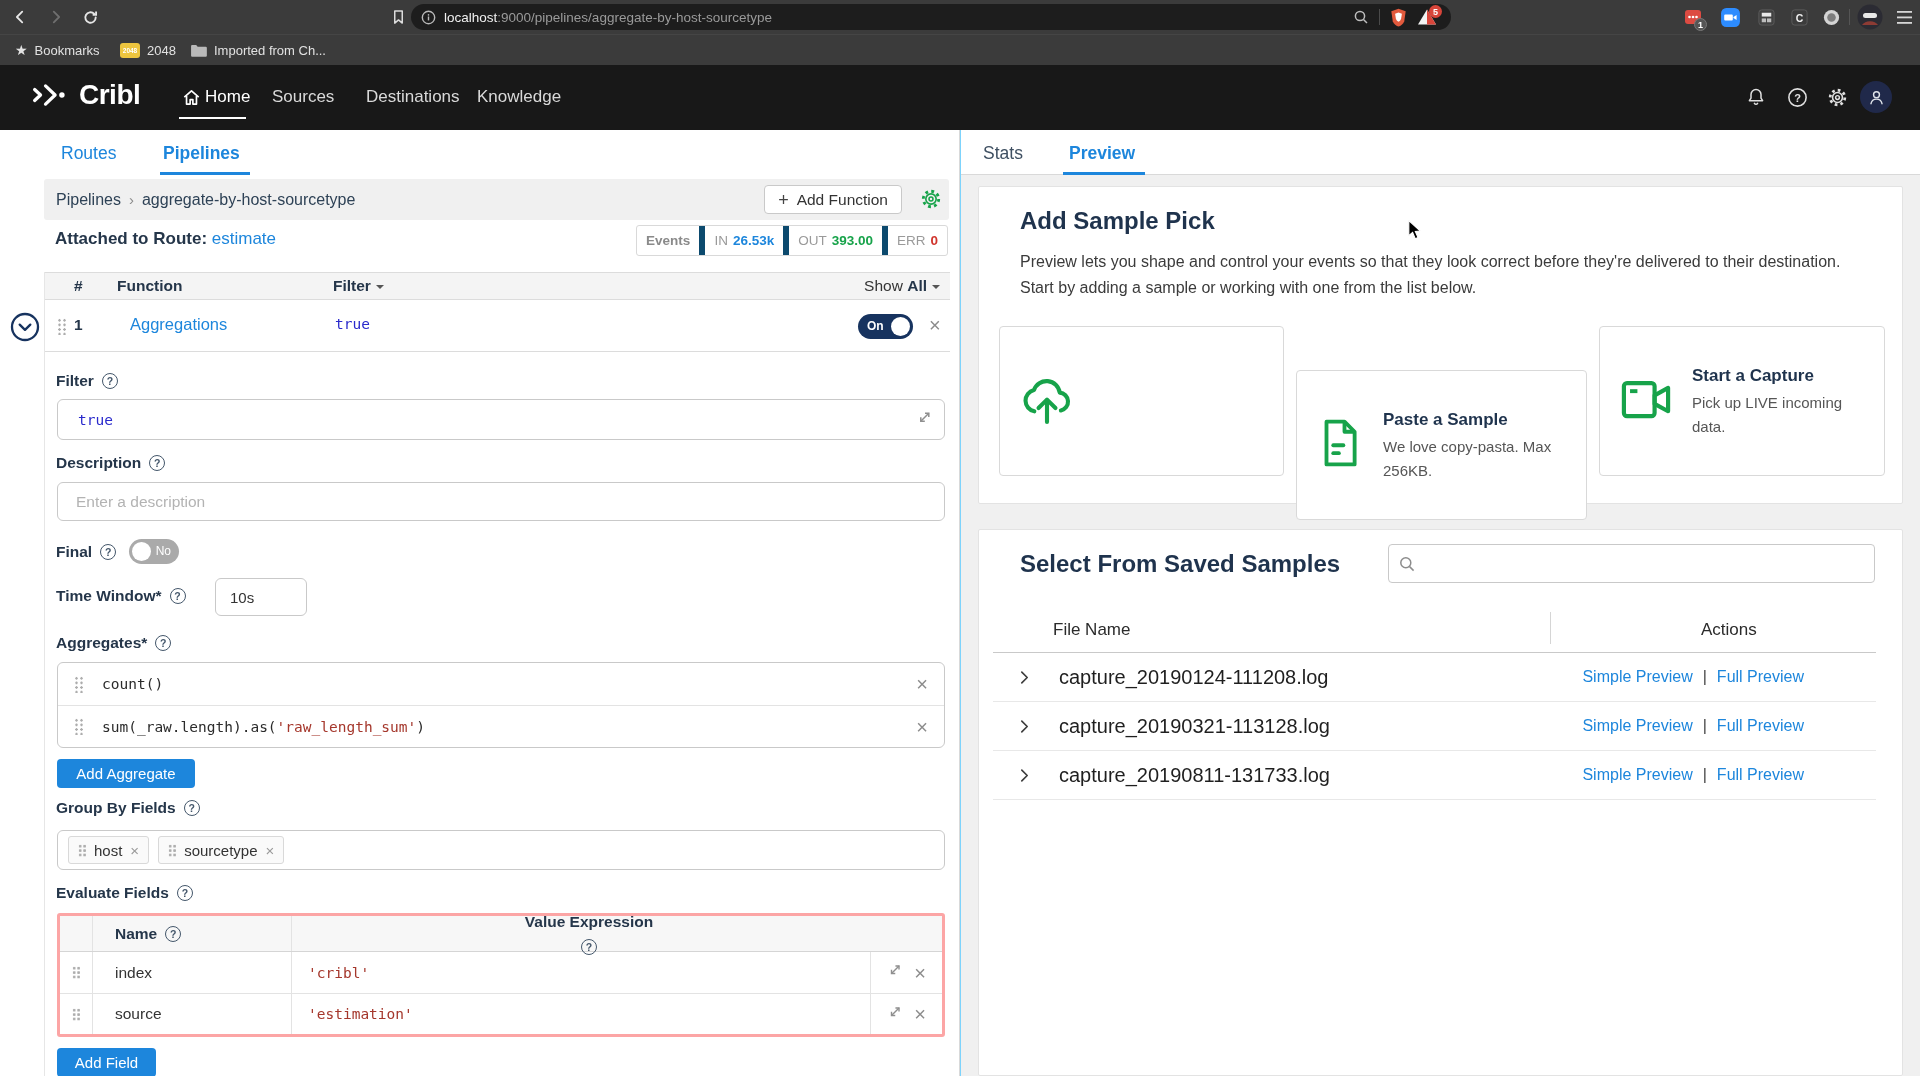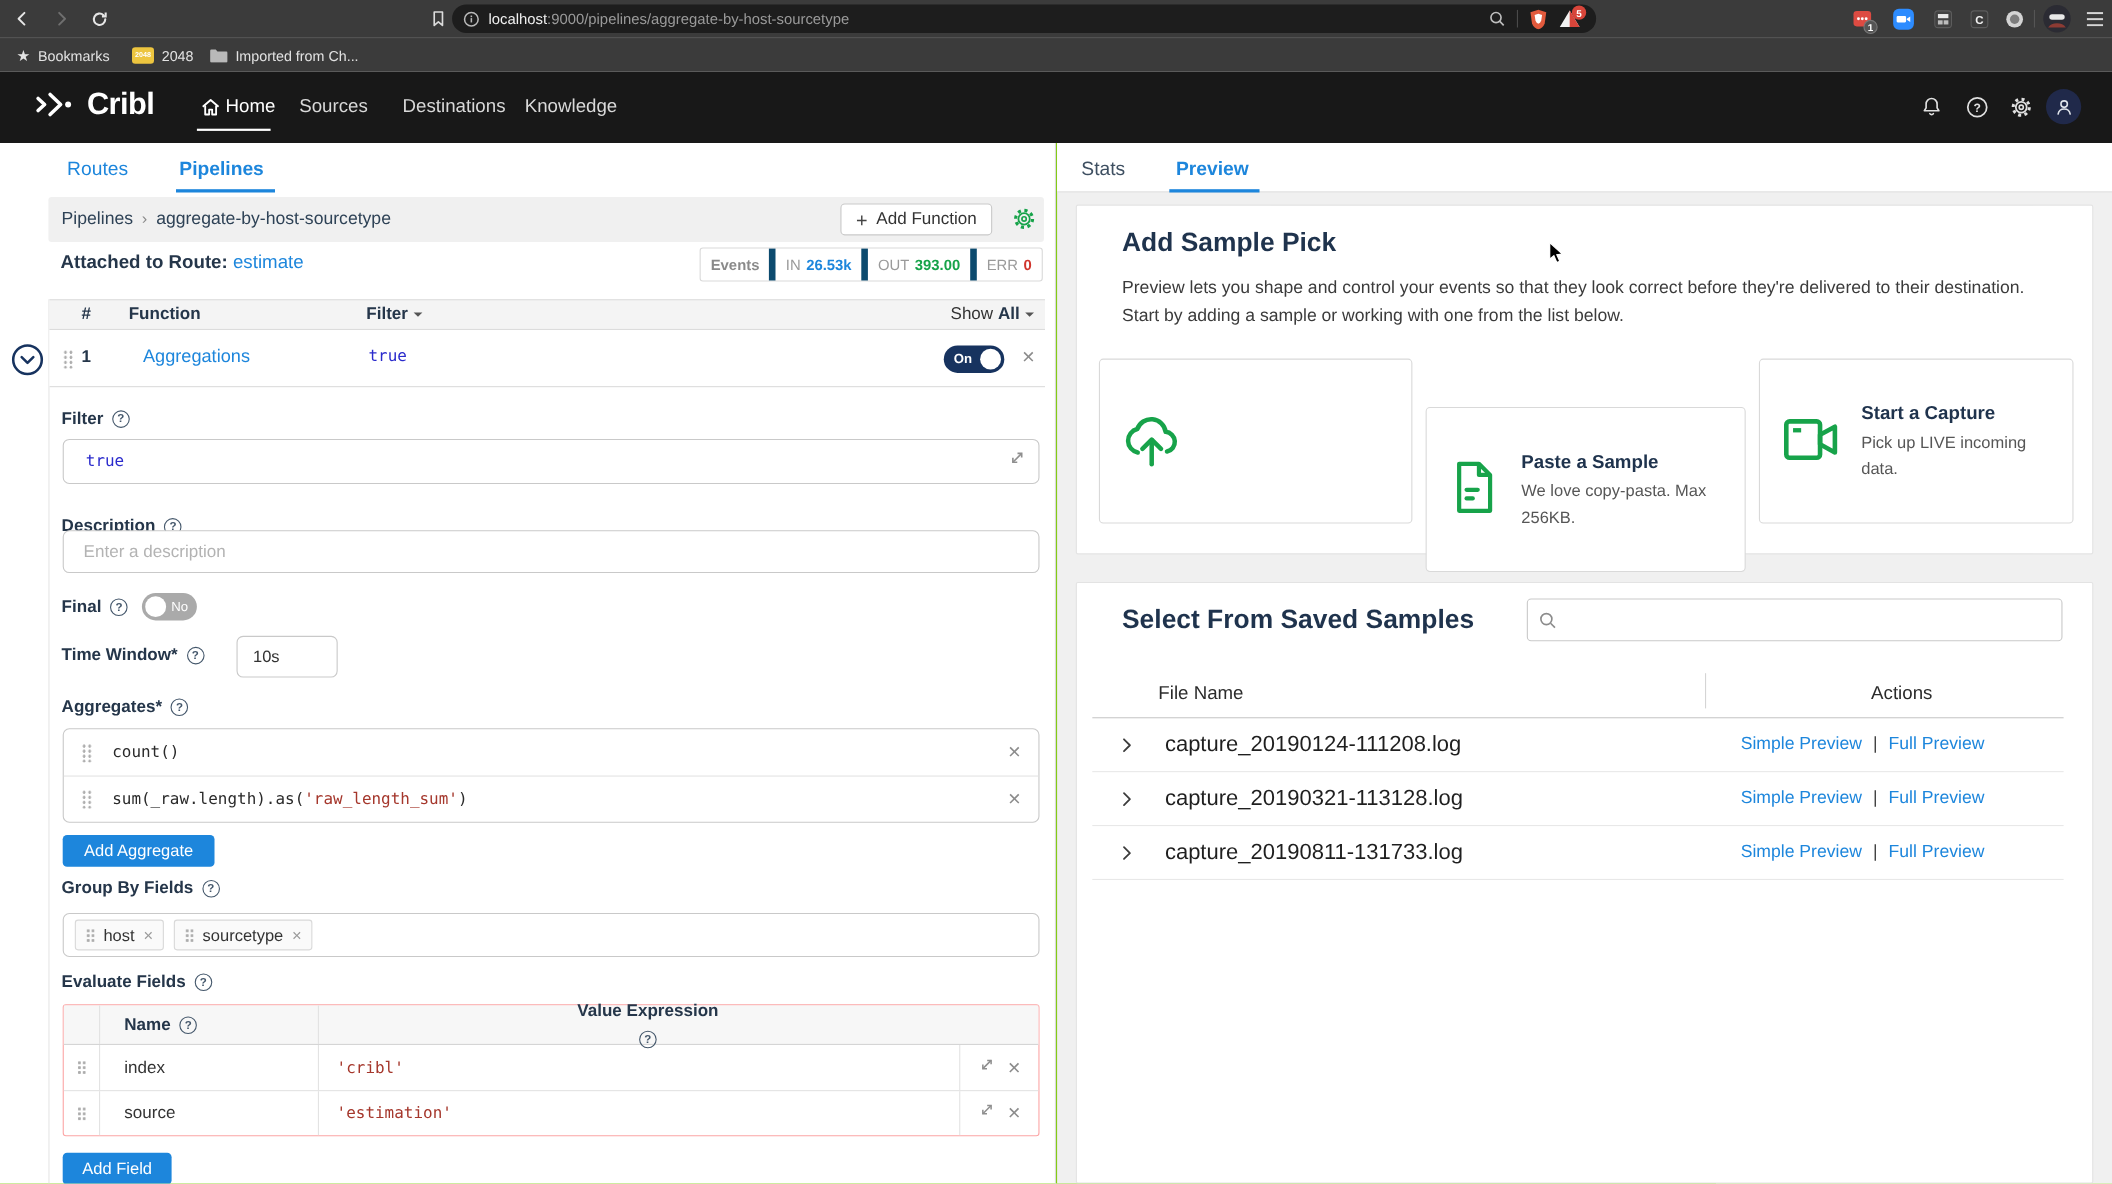--- a/index.html
+++ b/index.html
@@ -26,21 +26,21 @@
   .apphead { position:absolute; left:0; top:65px; width:1920px; height:65px; background:#181818; }
   .brand { position:absolute; left:31px; top:14px; display:flex; align-items:center; gap:8px; }
   .brandname { color:#fff; font-size:28px; font-weight:bold; letter-spacing:-0.5px; }
   .nav-item { position:absolute; top:22px; font-size:17px; color:#d9d9d9; display:flex; align-items:center; gap:8px; }
   .nav-item.active { color:#fff; }
   .nav-underline { position:absolute; left:179px; top:52px; width:67px; height:2px; background:#fff; }
   .hicon { position:absolute; top:20px; width:24px; height:24px; display:flex; align-items:center; justify-content:center; }
   .avatar { position:absolute; left:1860px; top:16px; width:32px; height:32px; border-radius:50%; background:#20294a; display:flex; align-items:center; justify-content:center; }
 
   
-  .main { position:absolute; left:0; top:130px; width:1560px; height:946px; background:#84cc16; }
+  .main { position:absolute; left:0; top:130px; width:1560px; height:946px; background:#7dd3fc; }
   .left-panel { position:absolute; left:0; top:0; width:960px; height:946px; border-right:1px solid #d9d9d9; background:#fff; }
   .tab { position:absolute; top:13px; font-size:17.5px; color:#1d86dc; }
   .tab-underline { position:absolute; top:42px; height:3px; background:#1d86dc; }
 
   .crumbbar { position:absolute; left:44px; top:49px; width:905px; height:41px; background:#f0f0f0; border-radius:3px; display:flex; align-items:center; }
   .crumb { font-size:16px; color:#2e4256; }
   .crumb-sep { color:#8a8a8a; margin:0 8px; font-size:15px; }
   .btn-white { position:absolute; display:flex; align-items:center; gap:8px; background:#fff; border:1px solid #c9c9c9; border-radius:4px; font-size:15.5px; color:#333; padding:0 13px; height:29px; }
   .plus { font-size:18px; color:#444; font-weight:400; line-height:1; }
 
@@ -74,21 +74,21 @@
   .help-q { width:16px; height:16px; border-radius:50%; border:1.3px solid #44576b; color:#44576b; font-size:10.5px; font-weight:bold; display:inline-flex; align-items:center; justify-content:center; }
   .inputbox { position:absolute; border:1px solid #c9c9c9; border-radius:6px; background:#fff; display:flex; align-items:center; }
   input.real { font-family:"Liberation Sans", sans-serif; font-size:15.5px; color:#333; border:none; outline:none; width:100%; height:100%; background:transparent; padding:0 18px; }
   input.real::placeholder { color:#b3b3b3; }
   .listbox { position:absolute; border:1px solid #c9c9c9; border-radius:6px; background:#fff; }
   .list-row { height:42px; display:flex; align-items:center; padding:0 16px; gap:18px; }
   .list-row + .list-row { border-top:1px solid #e3e3e3; }
   .btn-blue { position:absolute; background:#1d86dc; color:#fff; font-size:15px; border:none; border-radius:4px; display:flex; align-items:center; justify-content:center; }
   .chip { display:flex; align-items:center; gap:8px; background:#fafafa; border:1px solid #d9d9d9; border-radius:3px; height:28px; padding:0 9px; font-size:15px; color:#333; }
   .chip .x { color:#9a9a9a; font-size:15px; }
-  .etable { position:absolute; border:1px solid #fca5a5; border-radius:3px; background:#fff; }
+  .etable { position:absolute; border:3px solid #fca5a5; border-radius:3px; background:#fff; }
   .etable .ehead { height:36px; background:#f7f7f7; border-bottom:1px solid #d5d5d5; display:flex; align-items:center; font-size:15.5px; font-weight:600; color:#25364a; }
   .erow { height:41px; display:flex; font-size:15.5px; color:#333; }
   .erow + .erow { border-top:1px solid #e3e3e3; }
   .ecol-drag { width:33px; display:flex; justify-content:center; border-right:1px solid #e3e3e3; align-self:stretch; align-items:center; }
   .ecol-name { width:199px; padding-left:22px; border-right:1px solid #e3e3e3; align-self:stretch; display:flex; align-items:center; }
   .ecol-val { flex:1; padding-left:16px; display:flex; align-items:center; }
   .expand-ic { margin-left:auto; margin-right:12px; }
 
   
   .right-panel { position:absolute; left:961px; top:0; width:959px; height:946px; background:#f0f0f0; }
@@ -378,21 +378,21 @@
           <span class="mono code-blue" style="margin-left:20px;font-size:14.5px;">true</span>
           <span class="expand-ic">
             <svg width="16" height="16" viewBox="0 0 16 16" fill="none" stroke="#8f8f8f" stroke-width="1.5">
                 <path d="M12.8 3.2 L4.8 11.2"></path>
                 <path d="M4.8 7.2 v4 h4"></path>
                 <path d="M9 3.2 h3.8 v3.8"></path>
               </svg>
           </span>
         </div>
 
-        <div class="fld-label" style="left:11px;top:198px;">
+        <div class="fld-label" style="left:11px;top:182px;">
           <span>Description</span>
             <span class="help-q">?</span>
         </div>
         <div class="inputbox" style="left:12px;top:210px;width:888px;height:39px;">
           <input class="real" type="text" placeholder="Enter a description" style="">
         </div>
 
         <div class="fld-label" style="left:11px;top:271px;">
           <span>Final</span>
             <span class="help-q">?</span>

